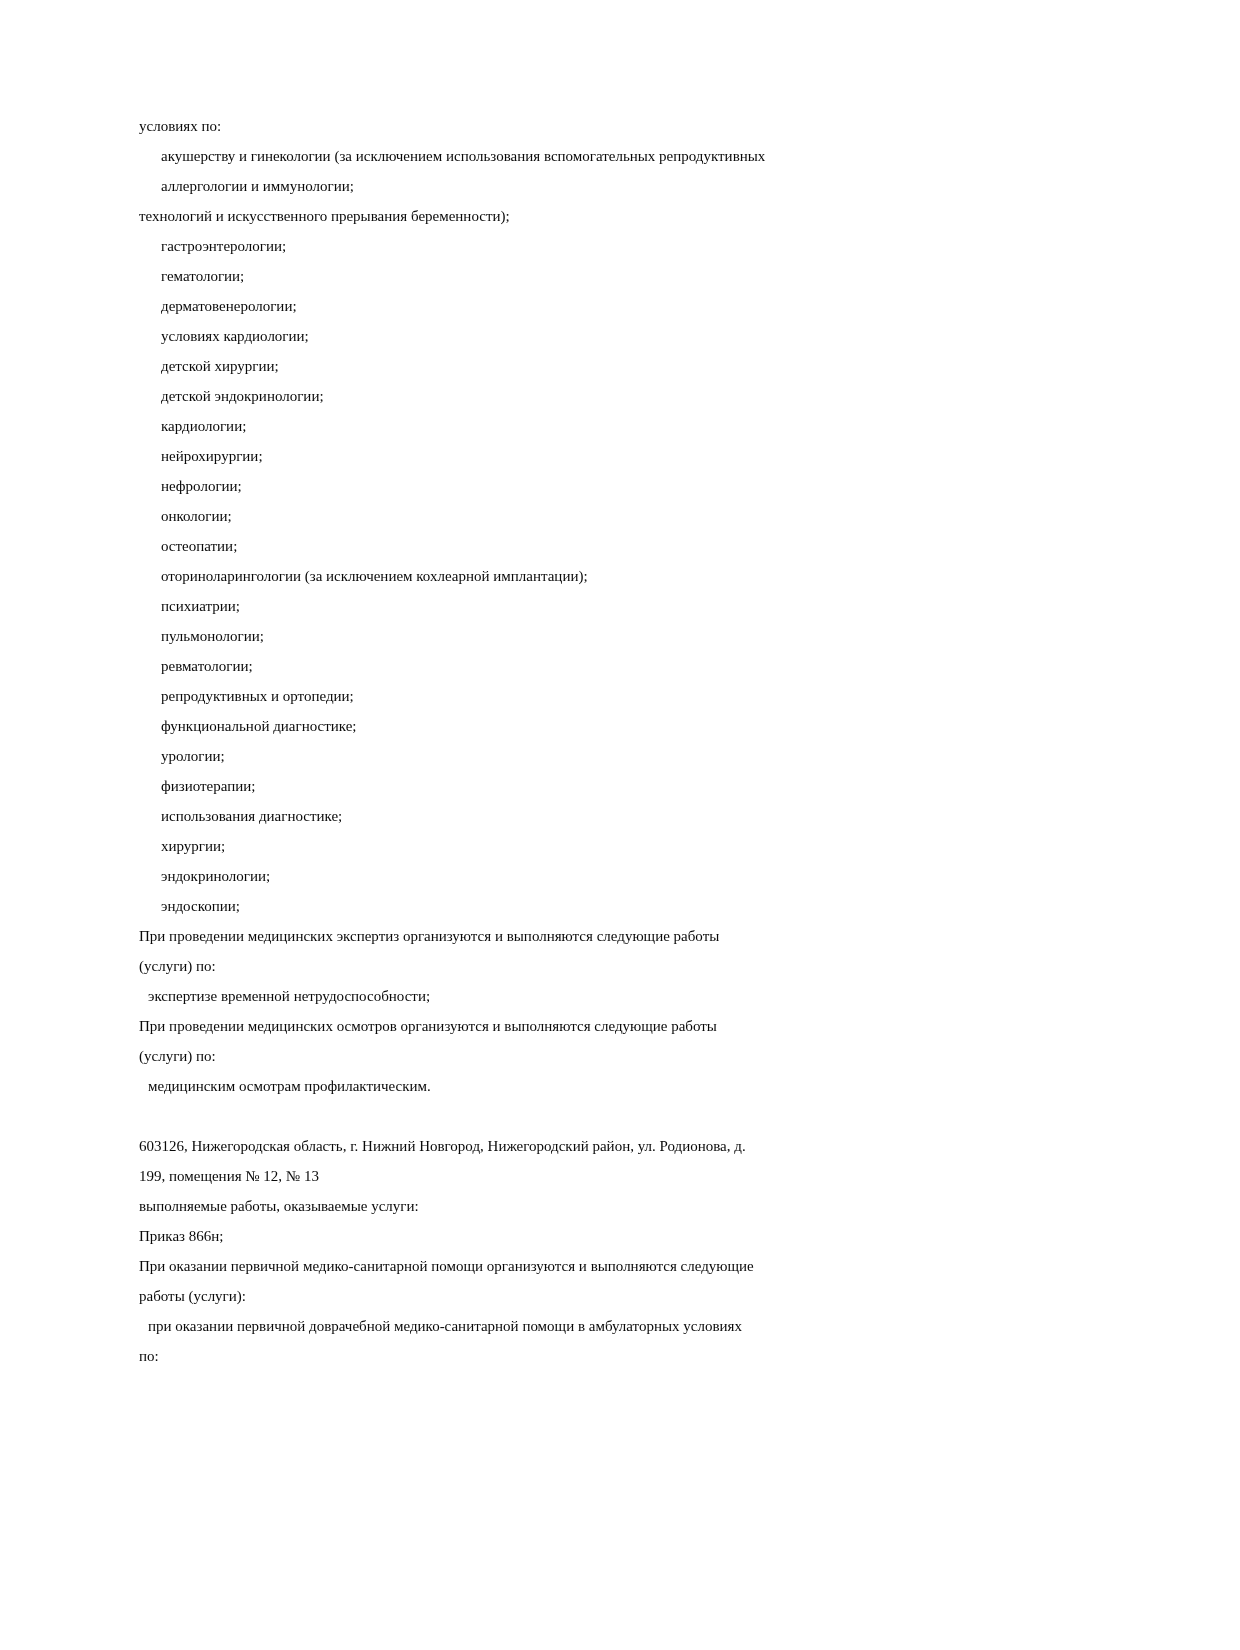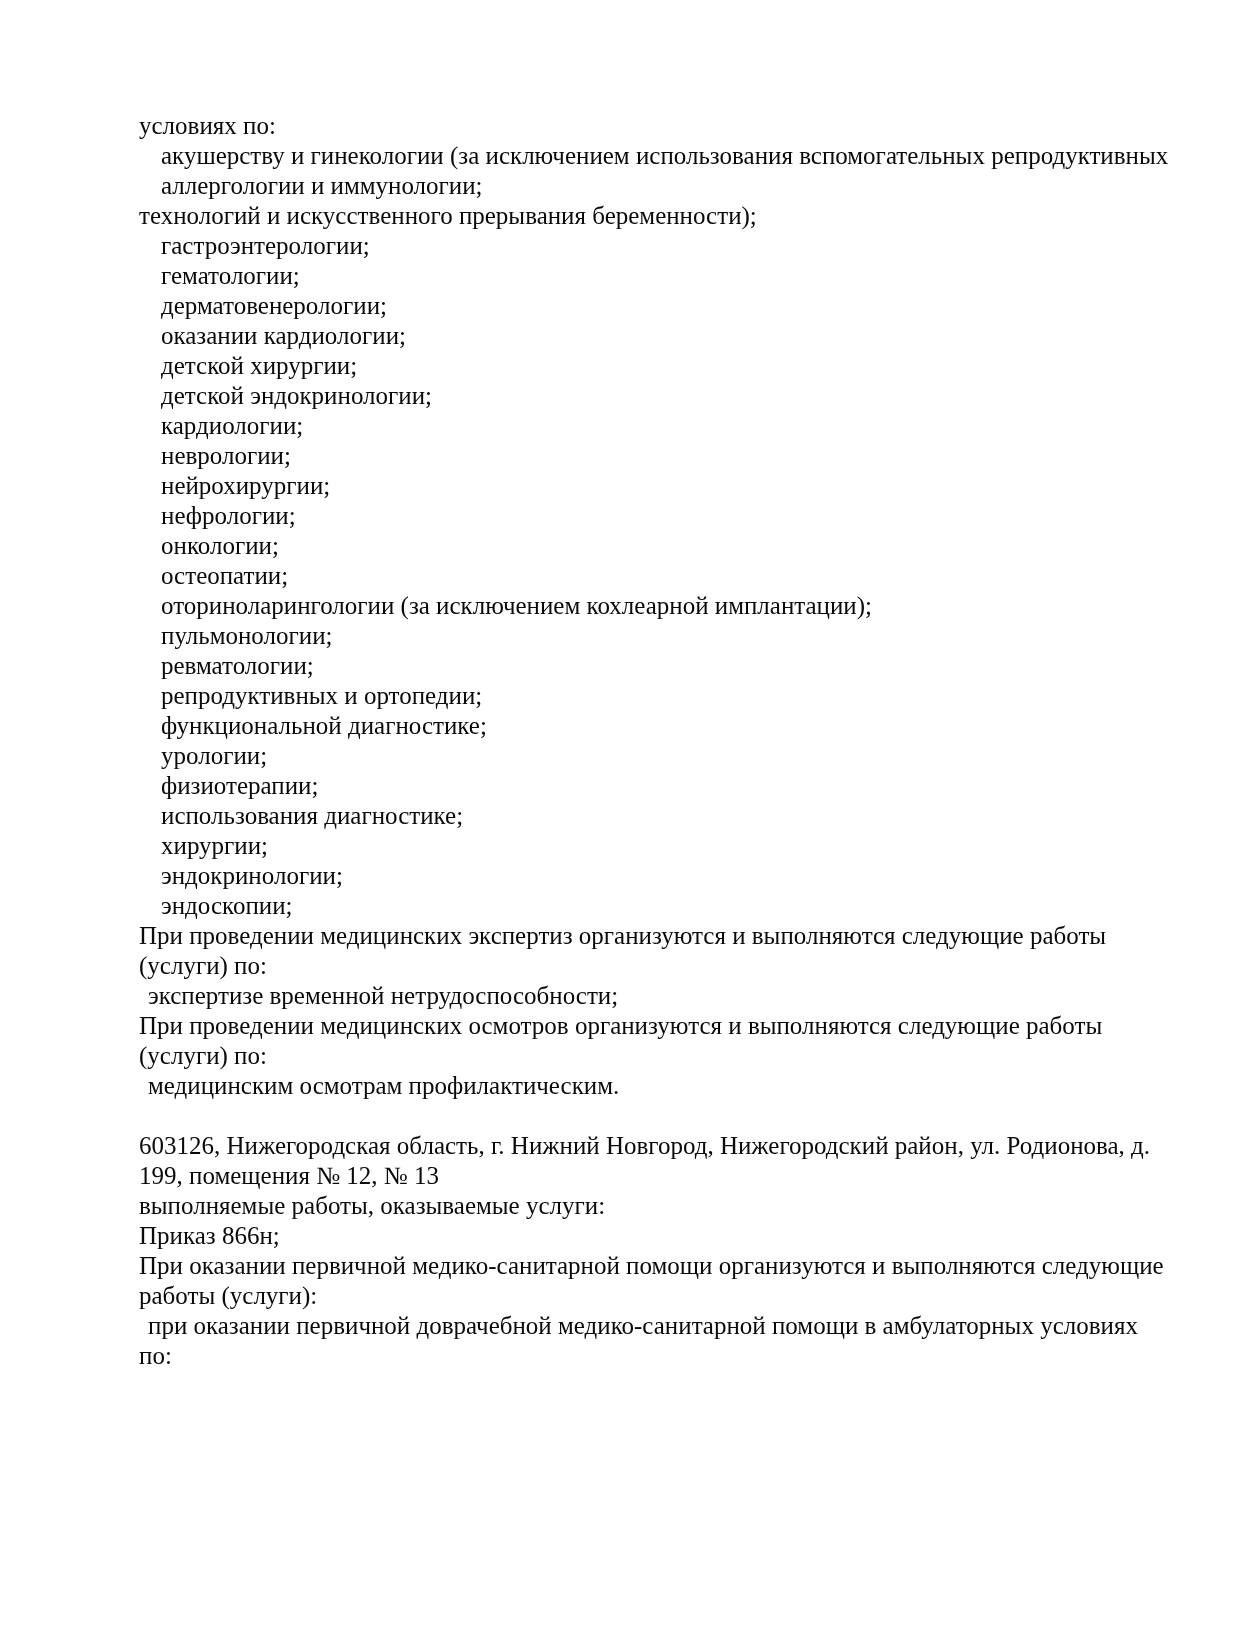--- a/index.html
+++ b/index.html
@@ -13,21 +13,21 @@
     height: 1650px;
     background: #ffffff;
     overflow: hidden;
   }
   .text-block {
     position: absolute;
     left: 139px;
     top: 111px;
     width: 980px;
     font-family: "Liberation Serif", "DejaVu Serif", serif;
-    font-size: 25px;
+    font-size: 15px;
     color: #0a0a0a;
   }
   .line {
     height: 30px;
     line-height: 30px;
     white-space: pre;
     overflow: visible;
   }
   .indent-0 { padding-left: 0; }
   .indent-1 { padding-left: 22px; }
@@ -38,30 +38,30 @@
 
 <div class="page">
   <div class="text-block">
       <div class="line indent-0">условиях по:</div>
       <div class="line indent-1">акушерству и гинекологии (за исключением использования вспомогательных репродуктивных</div>
       <div class="line indent-1">аллергологии и иммунологии;</div>
       <div class="line indent-0">технологий и искусственного прерывания беременности);</div>
       <div class="line indent-1">гастроэнтерологии;</div>
       <div class="line indent-1">гематологии;</div>
       <div class="line indent-1">дерматовенерологии;</div>
-      <div class="line indent-1">оказании кардиологии;</div>
+      <div class="line indent-1">условиях кардиологии;</div>
       <div class="line indent-1">детской хирургии;</div>
       <div class="line indent-1">детской эндокринологии;</div>
       <div class="line indent-1">кардиологии;</div>
-      <div class="line indent-1">неврологии;</div>
       <div class="line indent-1">нейрохирургии;</div>
       <div class="line indent-1">нефрологии;</div>
       <div class="line indent-1">онкологии;</div>
       <div class="line indent-1">остеопатии;</div>
       <div class="line indent-1">оториноларингологии (за исключением кохлеарной имплантации);</div>
+      <div class="line indent-1">психиатрии;</div>
       <div class="line indent-1">пульмонологии;</div>
       <div class="line indent-1">ревматологии;</div>
       <div class="line indent-1">репродуктивных и ортопедии;</div>
       <div class="line indent-1">функциональной диагностике;</div>
       <div class="line indent-1">урологии;</div>
       <div class="line indent-1">физиотерапии;</div>
       <div class="line indent-1">использования диагностике;</div>
       <div class="line indent-1">хирургии;</div>
       <div class="line indent-1">эндокринологии;</div>
       <div class="line indent-1">эндоскопии;</div>

